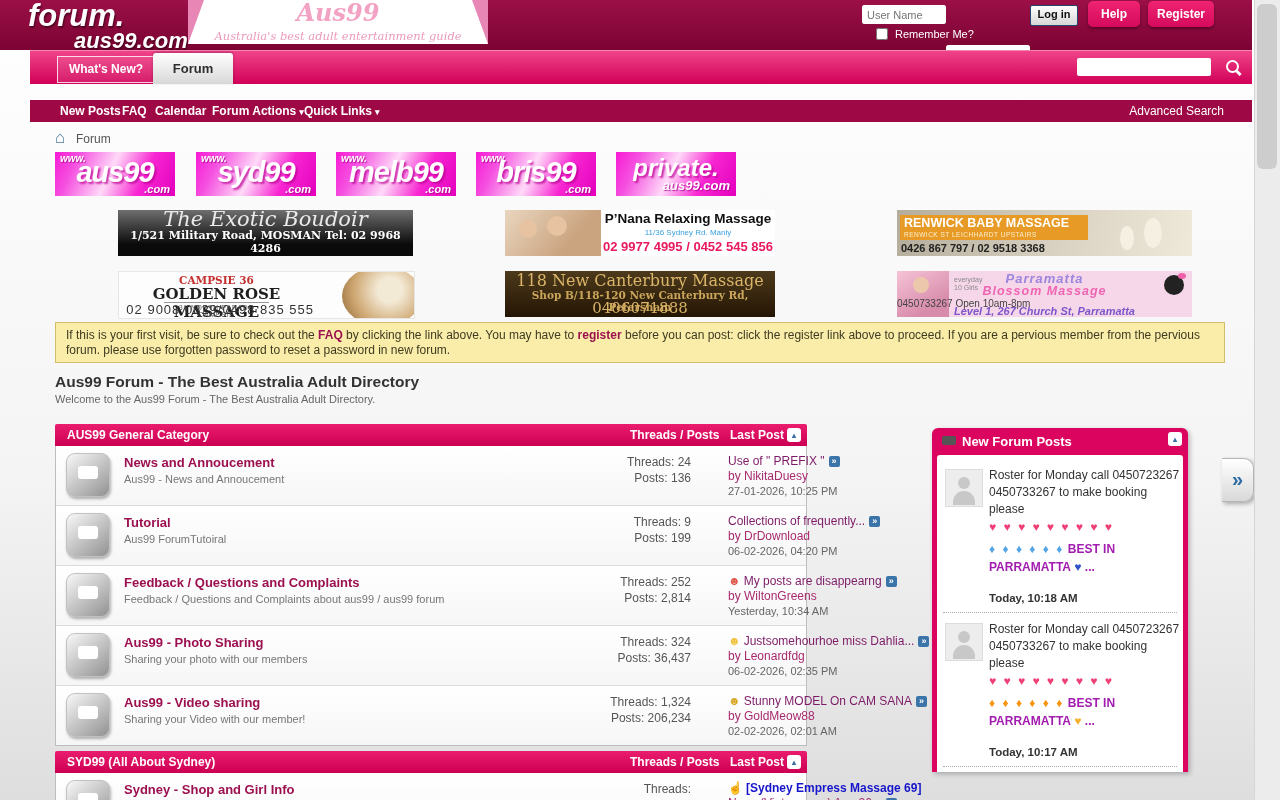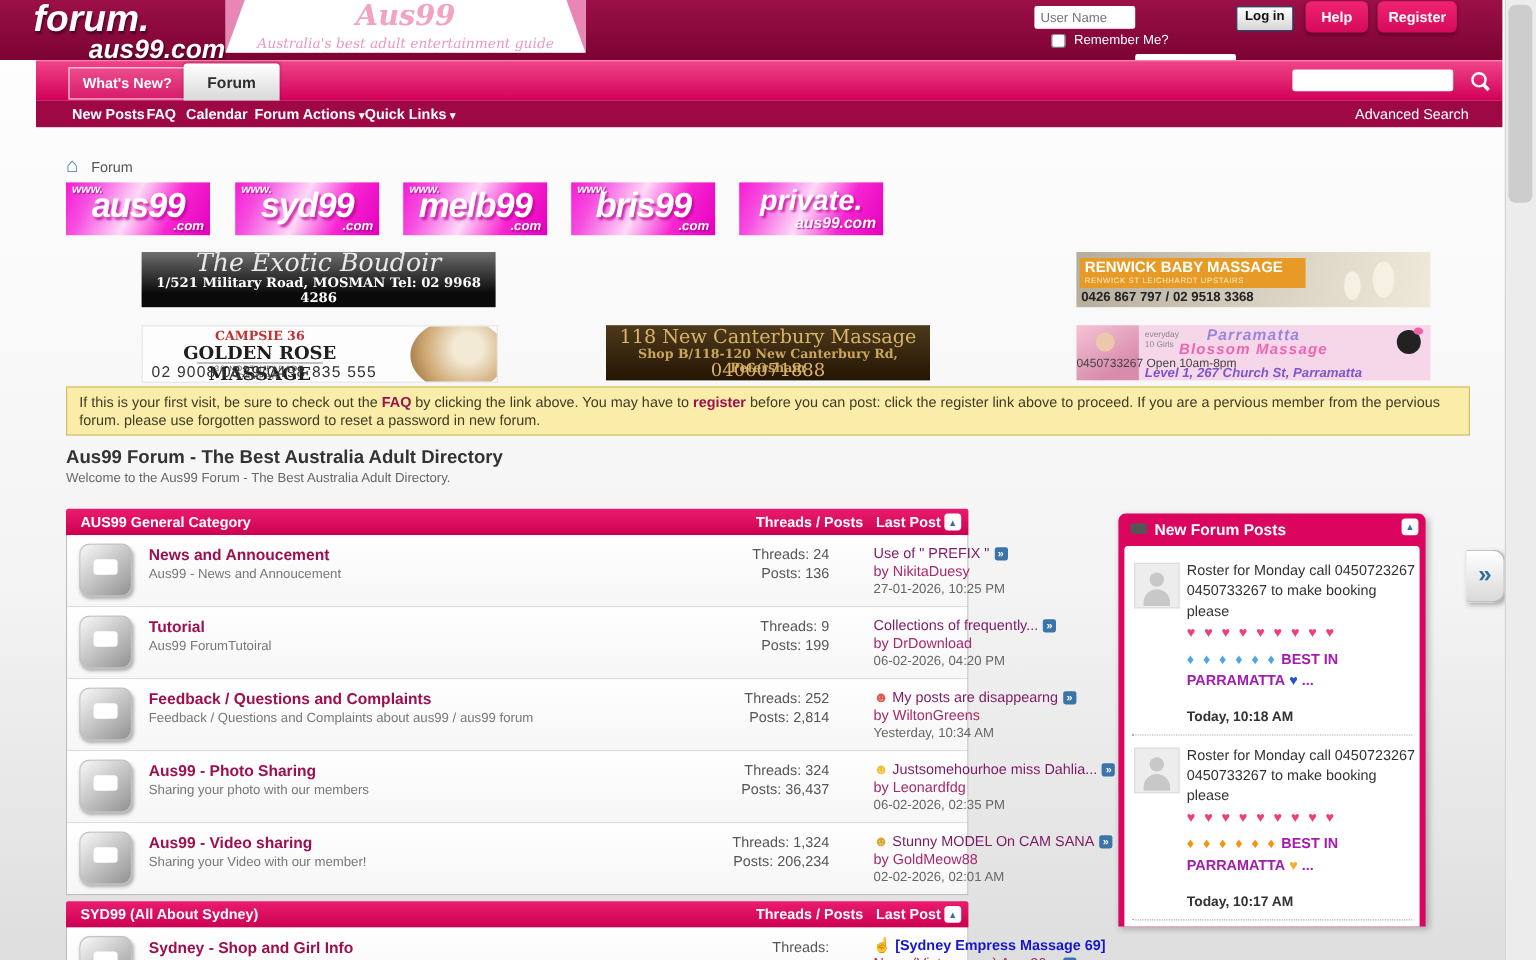--- a/index.html
+++ b/index.html
@@ -24,21 +24,21 @@
   #help-btn{left:1088px;width:52px;}
   #register-btn{left:1148px;width:66px;}
   #tabbar{position:absolute;left:30px;top:50px;width:1222px;height:34px;
     background:linear-gradient(#f1468a,#d10058);box-shadow:inset 0 1px 0 rgba(255,255,255,.35);}
   #tab-whatsnew{position:absolute;left:57px;top:56px;width:96px;height:25px;background:rgba(255,255,255,.10);border:1px solid rgba(255,255,255,.8);color:#fff;font-weight:bold;font-size:12px;text-align:center;line-height:25px;cursor:pointer;}
   #tab-forum{position:absolute;left:153px;top:53px;width:80px;height:31px;background:linear-gradient(#ffffff,#d8d8d8);border-radius:3px 3px 0 0;color:#2e2e2e;font-weight:bold;font-size:13px;text-align:center;line-height:31px;box-shadow:0 -1px 3px rgba(0,0,0,.25);cursor:pointer;}
   #search-input{position:absolute;left:1077px;top:58px;width:126px;height:14px;border:none;border-radius:2px;padding:2px 4px;font-size:11px;}
   #search-btn{position:absolute;left:1216px;top:54px;width:34px;height:27px;cursor:pointer;}
   .mag{position:absolute;left:10px;top:6px;width:9px;height:9px;border:2px solid #fff;border-radius:50%;}
   .mag:after{content:"";position:absolute;width:2.5px;height:6px;background:#fff;left:9px;top:8px;transform:rotate(-45deg);}
-  #navstrip{position:absolute;left:30px;top:84px;width:1222px;height:22px;background:#9e0845;}
+  #navstrip{position:absolute;left:30px;top:100px;width:1222px;height:22px;background:#9e0845;}
   .navlink{position:absolute;top:0;height:22px;line-height:22px;color:#fff;font-weight:bold;font-size:12px;cursor:pointer;}
   .caret{font-size:9px;margin-left:3px;}
   #adv-search{position:absolute;right:28px;top:0;height:22px;line-height:22px;color:#fff;font-size:12px;cursor:pointer;}
   
   #crumb-home{position:absolute;left:55px;top:128px;font-size:17px;color:#4c7a99;cursor:pointer;}
   #crumb-label{position:absolute;left:76px;top:132px;font-size:12px;color:#555;cursor:pointer;}
   
   .tile{position:absolute;top:152px;width:120px;height:44px;overflow:hidden;cursor:pointer;
     background:linear-gradient(115deg,#f81bd4 0%,#f550e0 18%,#ffd9f8 46%,#f726d2 72%,#e400bd 100%);color:#fff;}
   .tile .www{position:absolute;left:5px;top:1px;font-size:10px;font-weight:bold;font-style:italic;text-shadow:1px 1px 1px rgba(170,0,140,.8);}
@@ -203,20 +203,29 @@
   </div>
   <div class="tile" style="left:616px;">
     <span class="name5">private.</span>
     <span class="sub5">aus99.com</span>
   </div>
 
   <div class="ad" id="ad-exotic">
     <div class="t">The Exotic Boudoir</div>
     <div class="a">1/521 Military Road, MOSMAN   Tel: 02 9968 4286</div>
   </div>
+  <div class="ad" id="ad-pnana">
+    <div class="photo">
+        <i style="left:14px;top:10px;width:18px;height:18px;"></i>
+        <i style="left:42px;top:6px;width:20px;height:20px;"></i>
+      </div>
+    <div class="t">P’Nana Relaxing Massage</div>
+    <div class="a">11/36 Sydney Rd. Manly</div>
+    <div class="p">02 9977 4995 / 0452 545 856</div>
+  </div>
   <div class="ad" id="ad-renwick">
     <span class="cndl" style="right:30px;top:8px;width:18px;height:30px;"></span>
     <span class="cndl" style="right:58px;top:16px;width:14px;height:24px;"></span>
     <div class="lab">
       <div class="t">RENWICK BABY MASSAGE</div>
       <div class="a">RENWICK ST LEICHHARDT UPSTAIRS</div>
     </div>
     <div class="p">0426 867 797 / 02 9518 3368</div>
   </div>
   <div class="ad" id="ad-golden">

